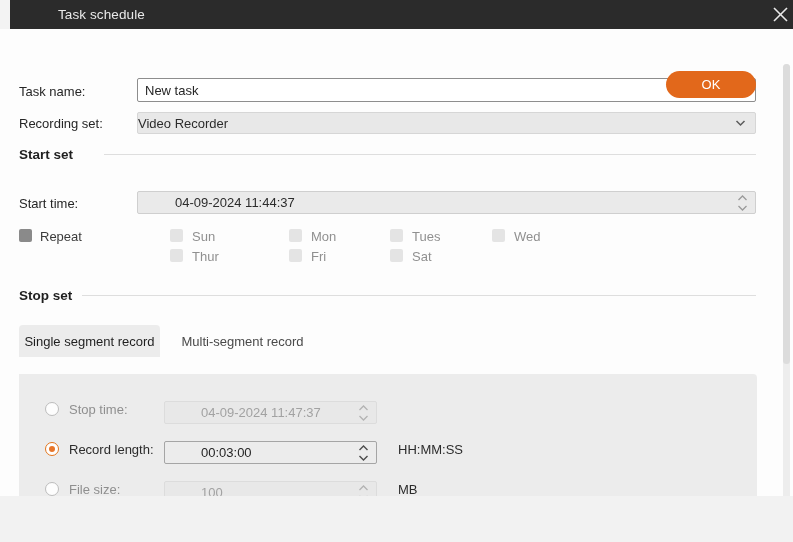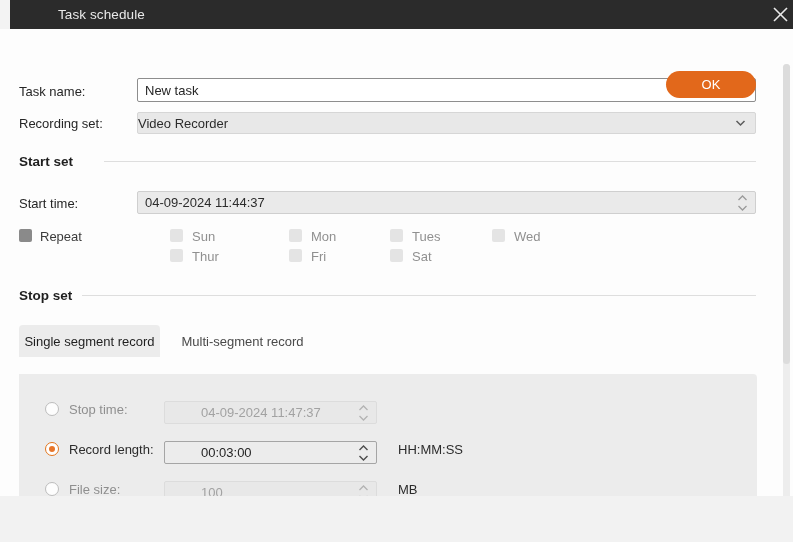--- a/index.html
+++ b/index.html
@@ -117,34 +117,35 @@
     font-weight: bold;
     color: #1f1f1f;
     white-space: nowrap;
     padding-right: 10px;
   }
   .section .line {
     flex: 1;
     height: 1px;
     background: #dedede;
   }
-  #startset-section { top: 125px; gap: 21px; }
+  #startset-section { top: 118px; gap: 21px; }
   #stopset-section  { top: 259px; }
 
   
   #starttime-label { left: 19px; top: 167px; }
   #starttime-field {
     position: absolute;
     left: 137px; top: 162px;
     width: 619px; height: 23px;
     background: #eaeaea;
     border: 1px solid #cfcfcf;
     border-radius: 2px;
     display: flex;
     align-items: center;
+    padding-left: 30px;
   }
   #starttime-field .val {
     font-size: 13px;
     color: #2c2c2c;
     padding-left: 7px;
   }
   .spin {
     position: absolute;
     right: 7px; top: 50%;
     transform: translateY(-50%);

